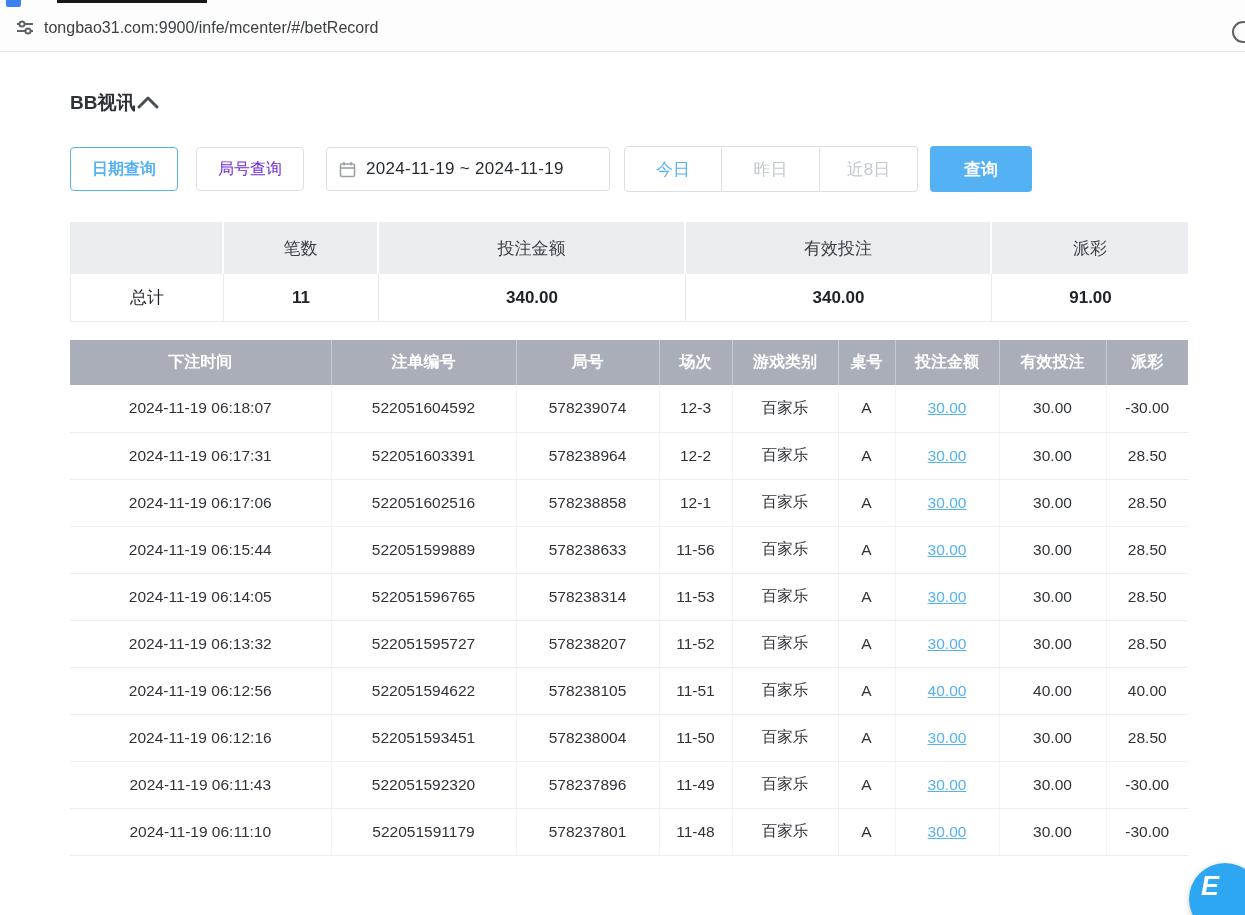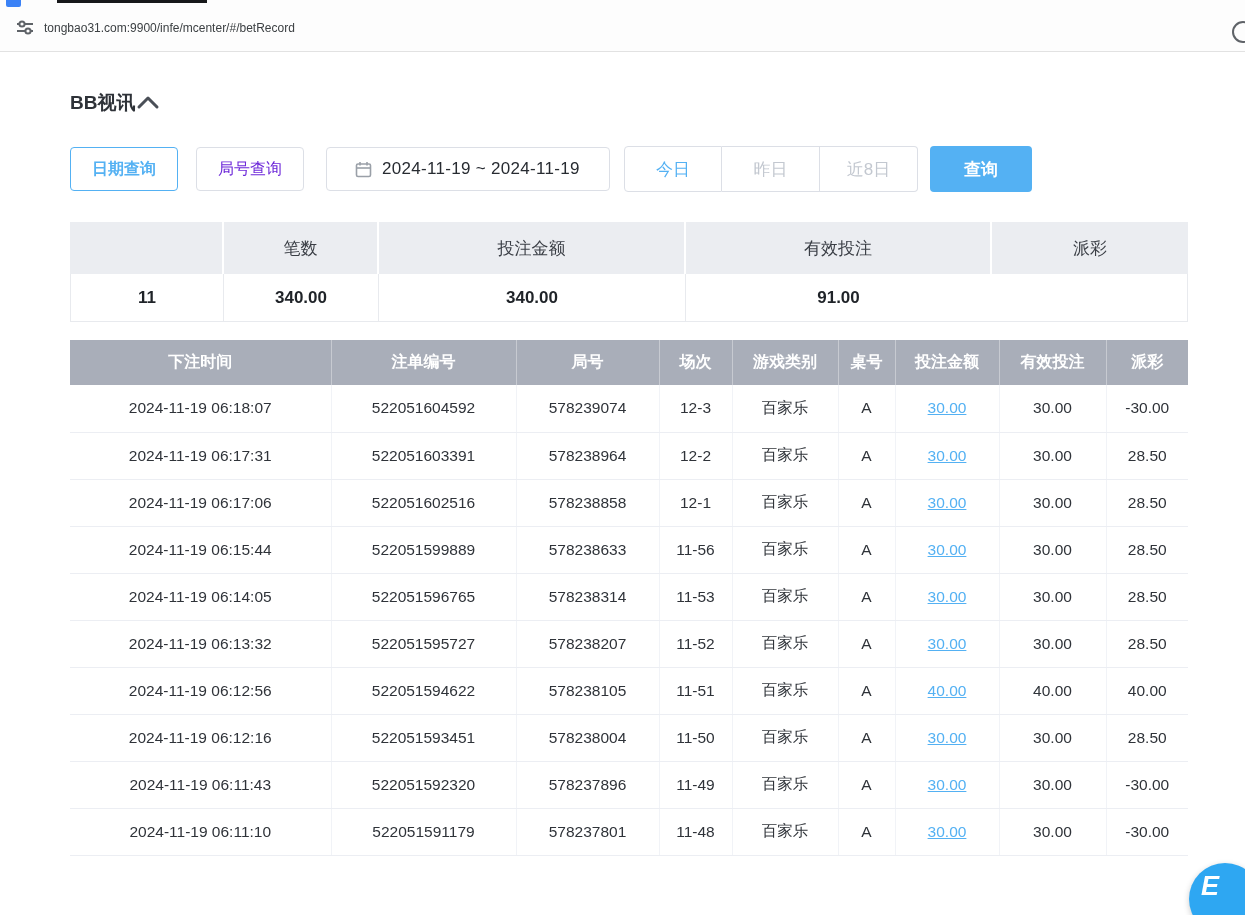--- a/index.html
+++ b/index.html
@@ -4,37 +4,37 @@
 <style>
   * { margin:0; padding:0; box-sizing:border-box; }
   html,body { width:1245px; height:915px; background:#fff; overflow:hidden;
     font-family:"Liberation Sans","DejaVu Sans",sans-serif; position:relative; }
 
   
   .browser-bar { position:relative; height:52px; background:#fdfdfd; border-bottom:1px solid #e2e2e2; }
   .favicon-fragment { position:absolute; top:0; left:6px; width:15px; height:7px; background:#3b82f6; border-radius:0 0 2px 2px; }
   .tab-edge { position:absolute; top:0; left:57px; width:150px; height:3px; background:#17181a; }
   .url-icon { position:absolute; left:14px; top:16px; width:22px; height:22px; }
-  .url-text { position:absolute; left:44px; top:0; height:52px; line-height:56px; font-size:12px; color:#3c4043; }
+  .url-text { position:absolute; left:44px; top:0; height:52px; line-height:56px; font-size:16px; color:#3c4043; }
   .ext-icon { position:absolute; right:-9px; top:21px; width:22px; height:22px; border:2px solid #5f6368; border-radius:50%; }
 
   
   .content { padding:0 57px 0 70px; }
 
   .section-header { margin-top:38px; display:flex; justify-content:flex-start; align-items:center; }
   .section-title { font-size:19px; font-weight:bold; color:#2e3238; }
   .collapse-icon { width:26px; height:20px; cursor:pointer; }
 
   .filter-row { margin-top:30px; display:flex; align-items:center; }
   .pill { height:44px; padding:0 21px; border-radius:4px; background:#fff; display:flex; align-items:center;
           justify-content:center; font-size:16px; cursor:pointer; }
   .pill.date-query { border:1px solid var(--accent,#54b1f3); color:var(--accent,#54b1f3); font-weight:bold; }
   .pill.round-query { border:1px solid #dcdfe6; color:#6d28d9; margin-left:18px; }
   .date-input { margin-left:22px; width:284px; height:44px; border:1px solid #dcdfe6; border-radius:4px;
-                display:flex; align-items:center; padding:0 28px; cursor:pointer; }
+                display:flex; align-items:center; padding:0 12px; cursor:pointer; }
   .date-text { font-size:17px; color:#272b31; margin-left:10px; letter-spacing:.3px; }
   .quick-group { margin-left:14px; display:flex; height:46px; }
   .quick-btn { width:98px; border:1px solid #dcdfe6; border-left:none; display:flex; align-items:center;
                justify-content:center; font-size:17px; color:#c3c8d0; background:#fff; cursor:pointer; }
   .quick-btn:first-child { border-left:1px solid #dcdfe6; border-radius:4px 0 0 4px; }
   .quick-btn:last-child { border-radius:0 4px 4px 0; }
   .quick-btn.active { color:var(--accent,#54b1f3); }
   .search-btn { margin-left:12px; width:102px; height:46px; background:var(--accent,#54b1f3); color:#fff;
                 font-size:17px; font-weight:bold; border-radius:4px; display:flex; align-items:center;
                 justify-content:center; cursor:pointer; }
@@ -125,20 +125,21 @@
 
   <div class="summary">
     <div class="summary-row head">
       <div class="cell"></div>
       <div class="cell">笔数</div>
       <div class="cell">投注金额</div>
       <div class="cell">有效投注</div>
       <div class="cell">派彩</div>
     </div>
     <div class="summary-row body">
+      <div class="cell">总计</div>
       <div class="cell num">11</div>
       <div class="cell num">340.00</div>
       <div class="cell num">340.00</div>
       <div class="cell num">91.00</div>
     </div>
   </div>
 
   <table class="bet-table">
     <colgroup>
       <col style="width:261px">

